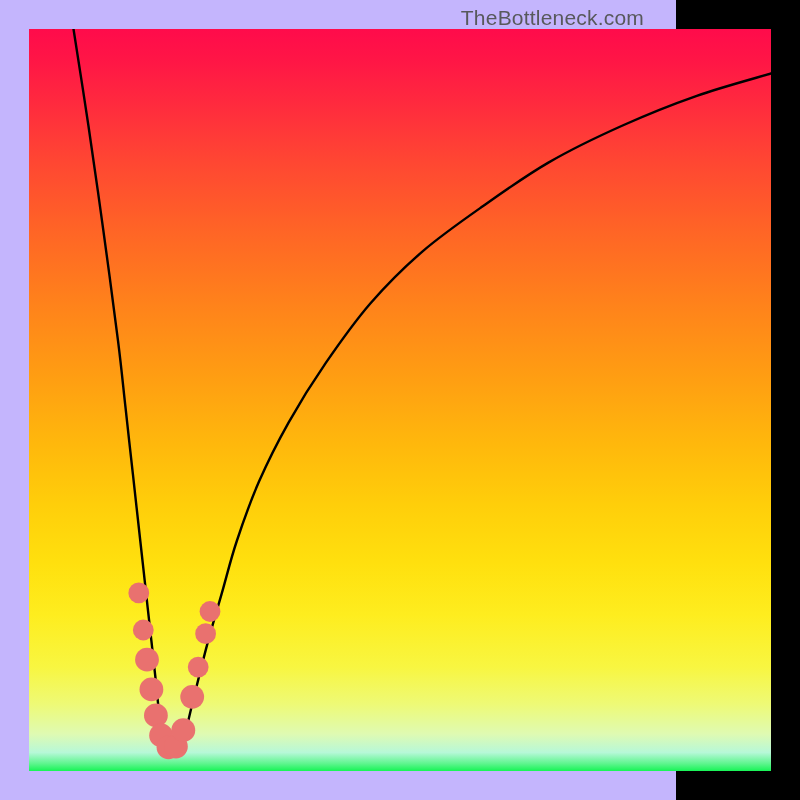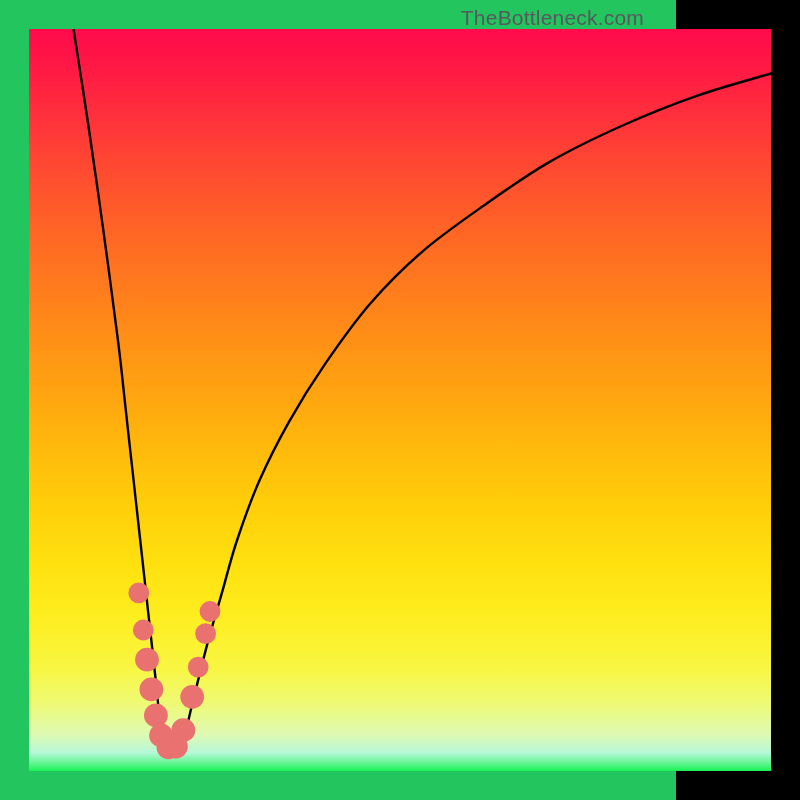--- a/index.html
+++ b/index.html
@@ -9,21 +9,21 @@
     height: 800px;
     overflow: hidden;
     background: #000;
     font-family: Arial, Helvetica, sans-serif;
   }
   .frame {
     position: absolute;
     top: 0; left: 0;
     width: 676px;
     height: 800px;
-    background: #22c55e;
+    background: #c4b5fd;
   }
   .plot-area {
     position: absolute;
     top: 29px;
     left: 29px;
     width: 742px;
     height: 742px;
     overflow: hidden;
   }
   .gradient-bg {

